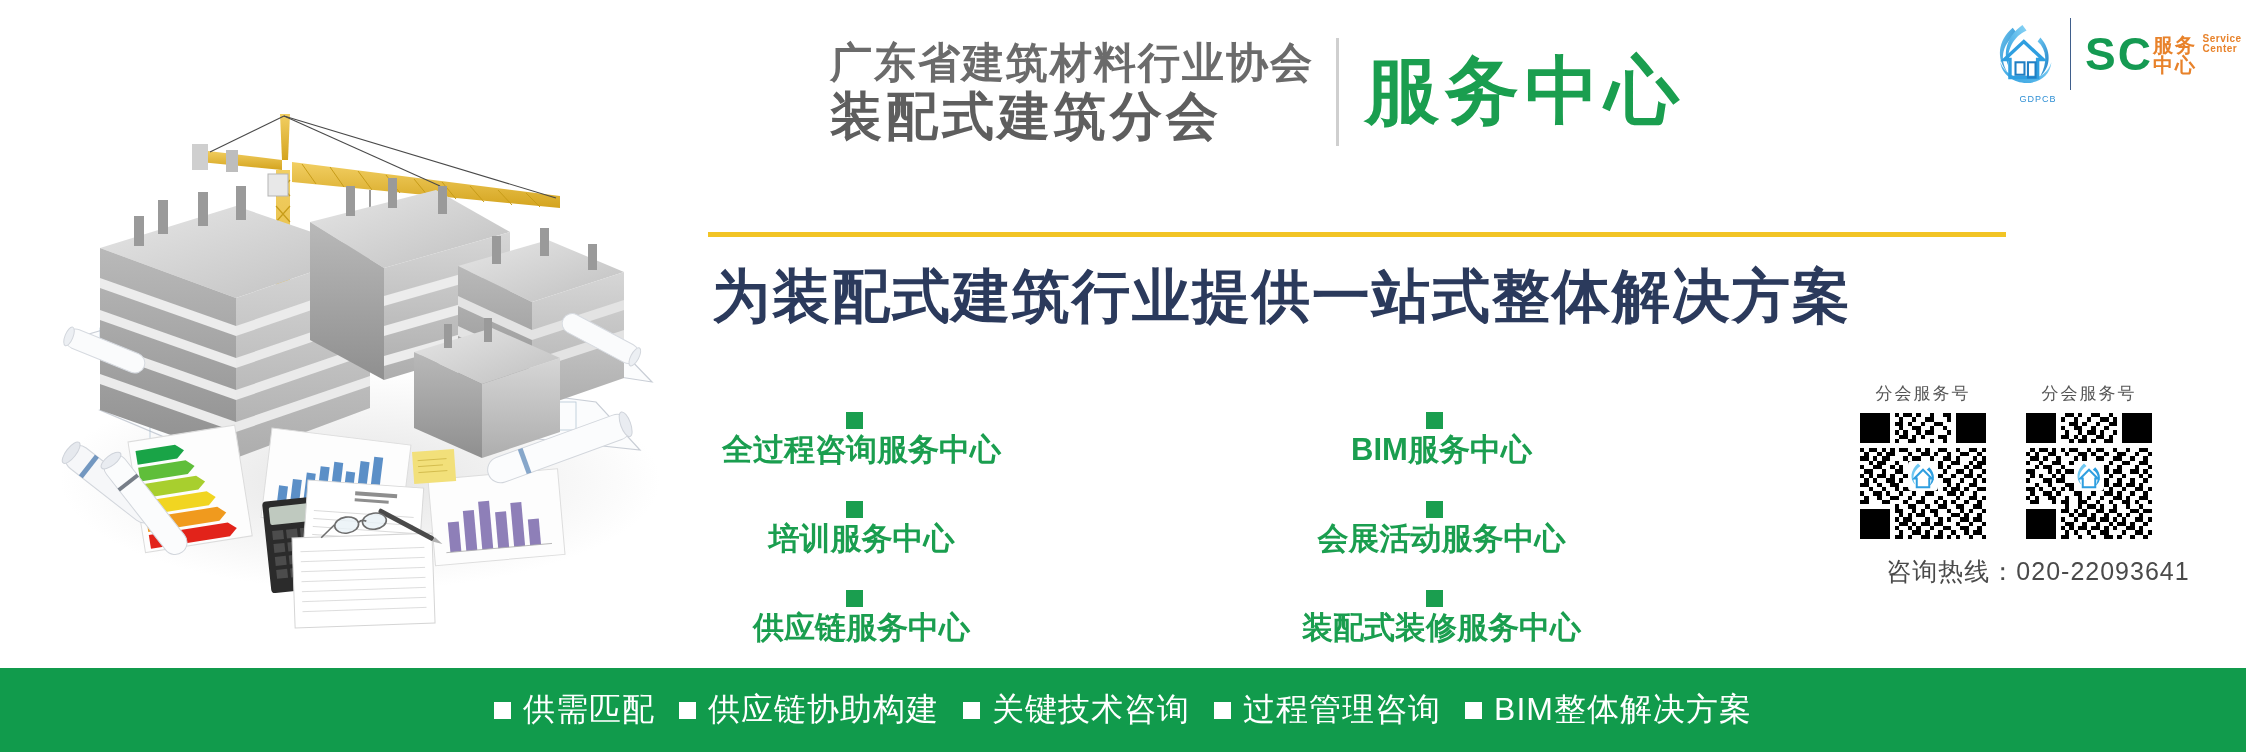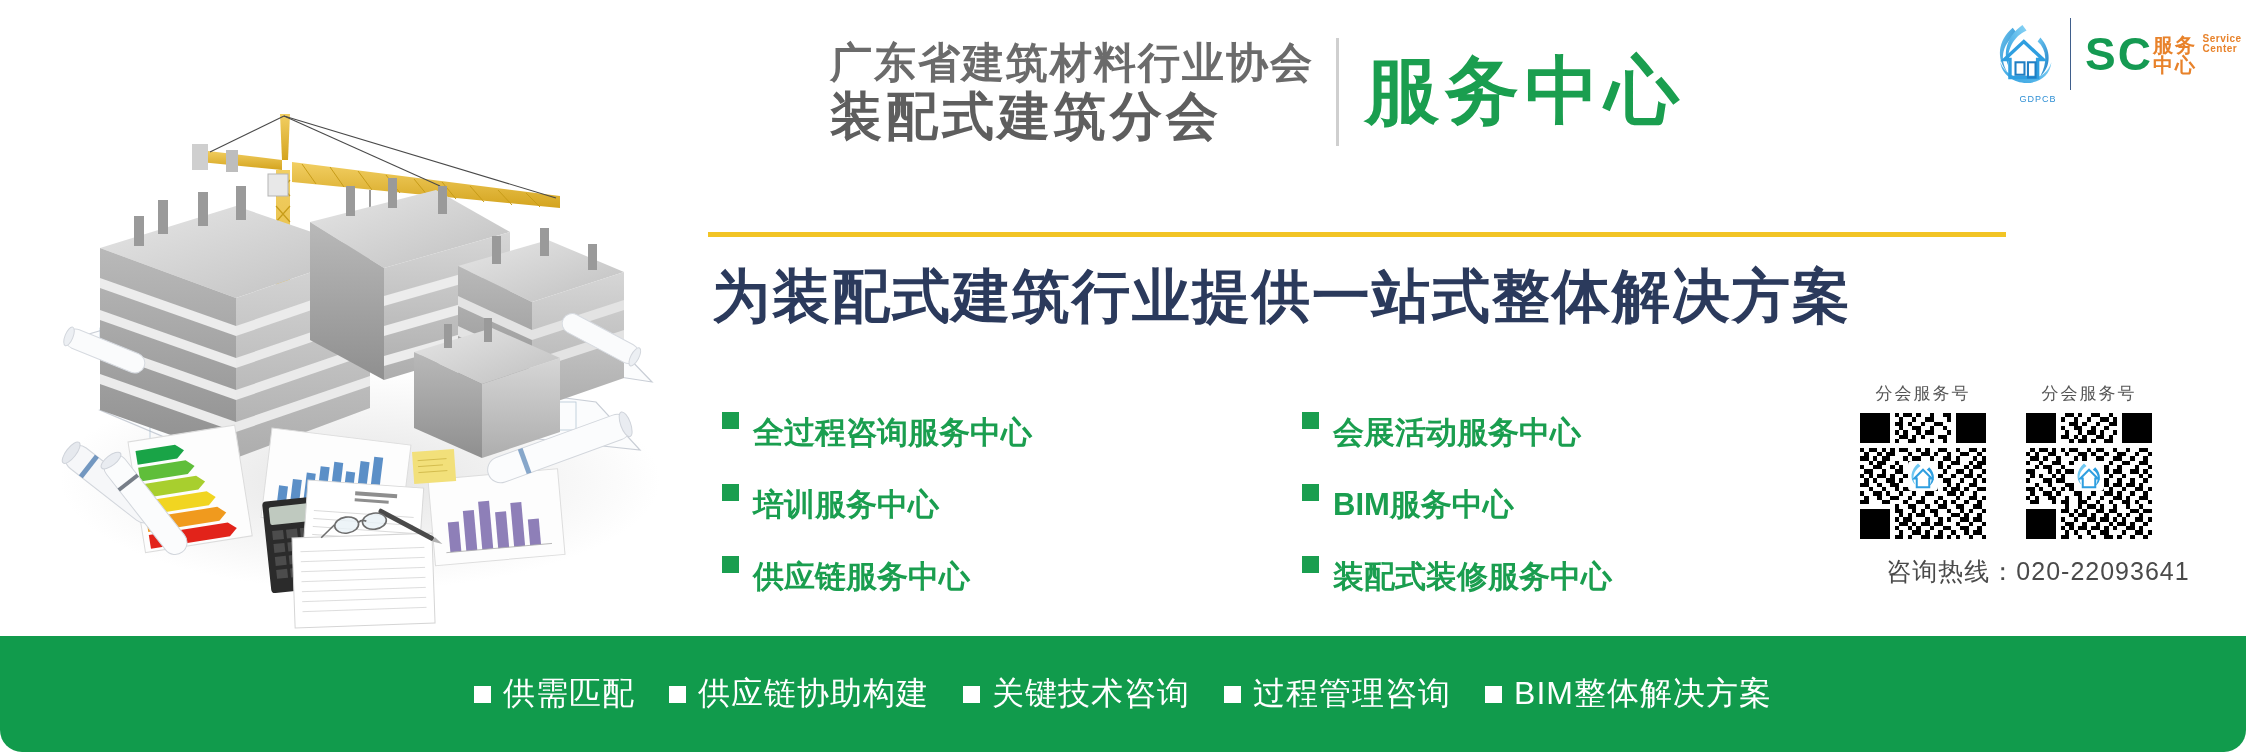--- a/index.html
+++ b/index.html
@@ -9,21 +9,20 @@
   }
   body {
     font-family: "Liberation Sans", "DejaVu Sans", sans-serif;
   }
   #banner {
     position: relative;
     width: 2246px;
     height: 752px;
     background: #ffffff;
     overflow: hidden;
-    border-radius: 22px;
   }
 
   
   .hero {
     position: absolute;
     left: 40px;
     top: 10px;
     width: 640px;
     height: 620px;
   }
@@ -97,21 +96,23 @@
   .svc-col {
     position: absolute;
     display: flex;
     flex-direction: column;
     gap: 30px;
   }
   .svc-col.left { left: 722px; top: 412px; }
   .svc-col.right { left: 1302px; top: 412px; }
   .svc-item {
     display: flex;
+    align-items: center;
     white-space: nowrap;
+    flex-direction: column;
   }
   .svc-bullet {
     width: 17px;
     height: 17px;
     background: #1a9e4f;
     margin-right: 14px;
     flex: 0 0 auto;
   }
   .svc-label {
     font-size: 31px;
@@ -215,26 +216,26 @@
     color: #2f8fd4;
     letter-spacing: 1px;
   }
 
   
   .bottom-bar {
     position: absolute;
     left: 0;
     bottom: 0;
     width: 2246px;
-    height: 116px;
+    height: 84px;
     background: #119b4c;
     display: flex;
     align-items: center;
     justify-content: center;
-    gap: 34px;
+    gap: 24px;
   }
   .bb-item { display: flex; align-items: center; white-space: nowrap; }
   .bb-bullet {
     width: 17px;
     height: 17px;
     background: #ffffff;
     margin-right: 12px;
     flex: 0 0 auto;
   }
   .bb-label {
@@ -586,25 +587,25 @@
     </div>
     <div class="svc-item">
       <span class="svc-bullet"></span>
       <span class="svc-label">供应链服务中心</span>
     </div>
   </div>
 
   <div class="svc-col right">
     <div class="svc-item">
       <span class="svc-bullet"></span>
-      <span class="svc-label">会展活动服务中心</span>
+      <span class="svc-label">BIM服务中心</span>
     </div>
     <div class="svc-item">
       <span class="svc-bullet"></span>
-      <span class="svc-label">BIM服务中心</span>
+      <span class="svc-label">会展活动服务中心</span>
     </div>
     <div class="svc-item">
       <span class="svc-bullet"></span>
       <span class="svc-label">装配式装修服务中心</span>
     </div>
   </div>
 
   <div class="qr-block">
     <div class="qr-row">
 

